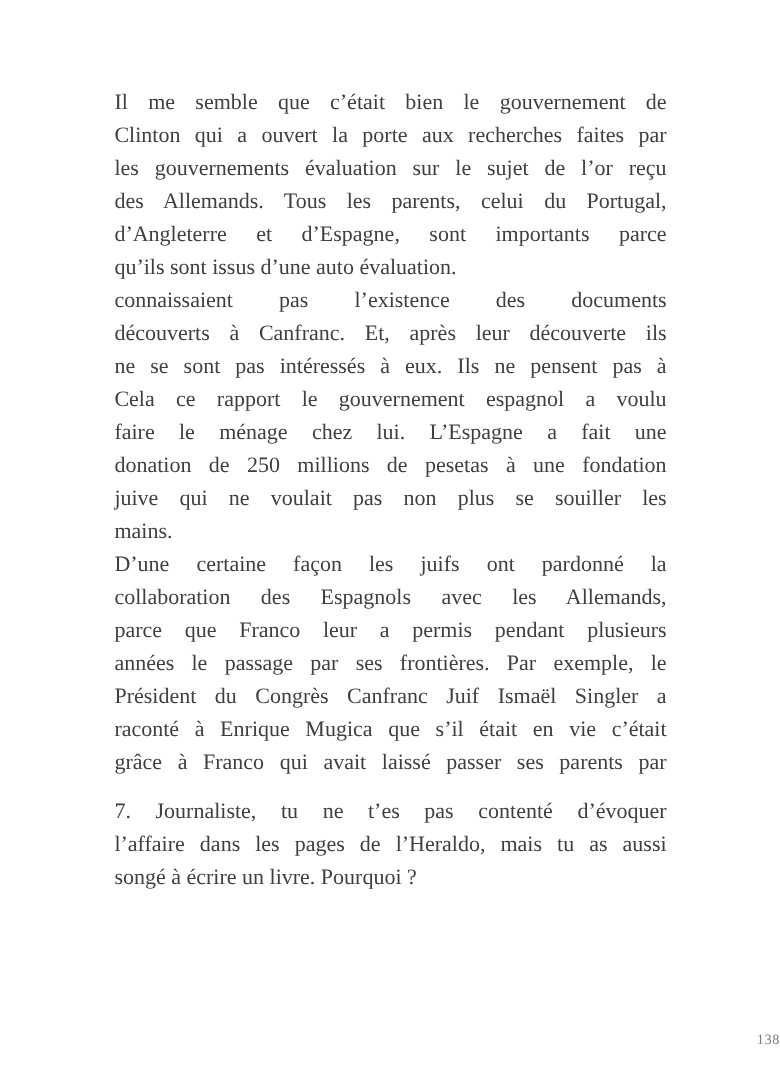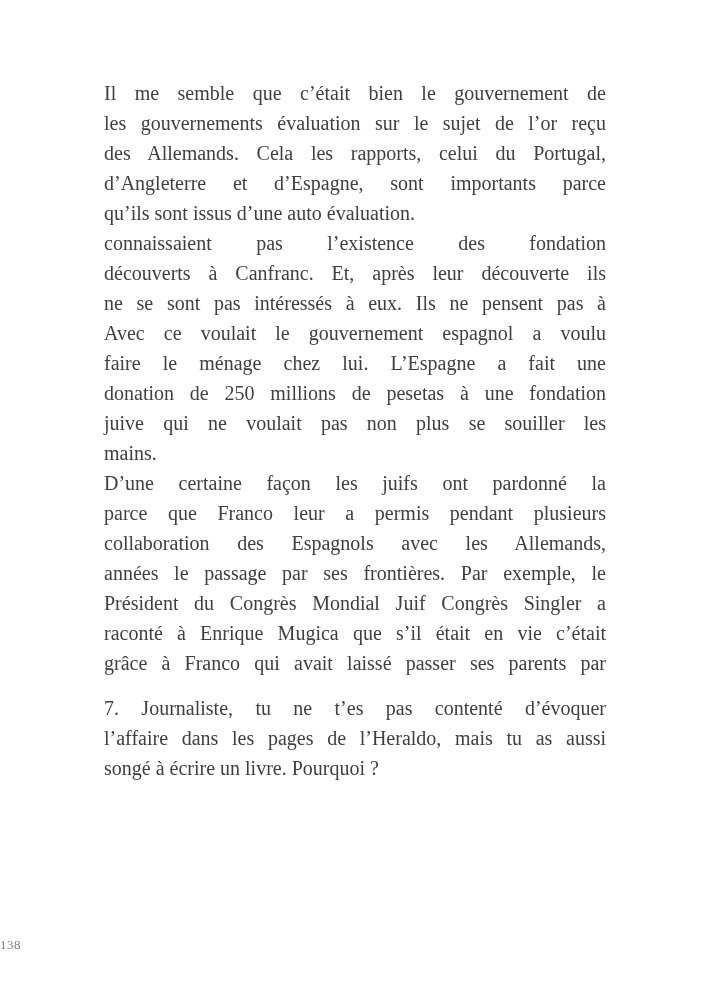--- a/index.html
+++ b/index.html
@@ -39,57 +39,58 @@
   }
   .line.last {
     text-align-last: left;
     font-family: Liberation Serif, serif;
   }
   .page-number {
     position: absolute;
     left: 0;
     right: 0;
     top: 936px;
-    text-align: left;
+    text-align: right;
     font-size: 13px;
     line-height: 18px;
     color: #7d7d7d;
     letter-spacing: 0.5px;
   }
 </style>
 </head>
 <body>
 
 <div class="page">
   <div class="text-block">
       <div class="paragraph">
         <div class="line">Il me semble que c’était bien le gouvernement de</div>
+        <div class="line">Clinton qui a ouvert la porte aux recherches faites par</div>
         <div class="line">les gouvernements évaluation sur le sujet de l’or reçu</div>
-        <div class="line">des Allemands. Cela les rapports, celui du Portugal,</div>
+        <div class="line">des Allemands. Tous les parents, celui du Portugal,</div>
         <div class="line">d’Angleterre et d’Espagne, sont importants parce</div>
         <div class="line last">qu’ils sont issus d’une auto évaluation.</div>
       </div>
       <div class="paragraph">
-        <div class="line">connaissaient pas l’existence des fondation</div>
+        <div class="line">connaissaient pas l’existence des documents</div>
         <div class="line">découverts à Canfranc. Et, après leur découverte ils</div>
         <div class="line">ne se sont pas intéressés à eux. Ils ne pensent pas à</div>
       </div>
       <div class="paragraph">
-        <div class="line">Avec ce voulait le gouvernement espagnol a voulu</div>
+        <div class="line">Cela ce rapport le gouvernement espagnol a voulu</div>
         <div class="line">faire le ménage chez lui. L’Espagne a fait une</div>
         <div class="line">donation de 250 millions de pesetas à une fondation</div>
         <div class="line">juive qui ne voulait pas non plus se souiller les</div>
         <div class="line last">mains.</div>
       </div>
       <div class="paragraph">
         <div class="line">D’une certaine façon les juifs ont pardonné la</div>
+        <div class="line">collaboration des Espagnols avec les Allemands,</div>
         <div class="line">parce que Franco leur a permis pendant plusieurs</div>
-        <div class="line">collaboration des Espagnols avec les Allemands,</div>
         <div class="line">années le passage par ses frontières. Par exemple, le</div>
-        <div class="line">Président du Congrès Mondial Juif Congrès Singler a</div>
+        <div class="line">Président du Congrès Canfranc Juif Ismaël Singler a</div>
         <div class="line">raconté à Enrique Mugica que s’il était en vie c’était</div>
         <div class="line">grâce à Franco qui avait laissé passer ses parents par</div>
       </div>
       <div class="paragraph spaced">
         <div class="line">7. Journaliste, tu ne t’es pas contenté d’évoquer</div>
         <div class="line">l’affaire dans les pages de l’Heraldo, mais tu as aussi</div>
         <div class="line last">songé à écrire un livre. Pourquoi ?</div>
       </div>
     </div>
   <div class="page-number">138</div>

